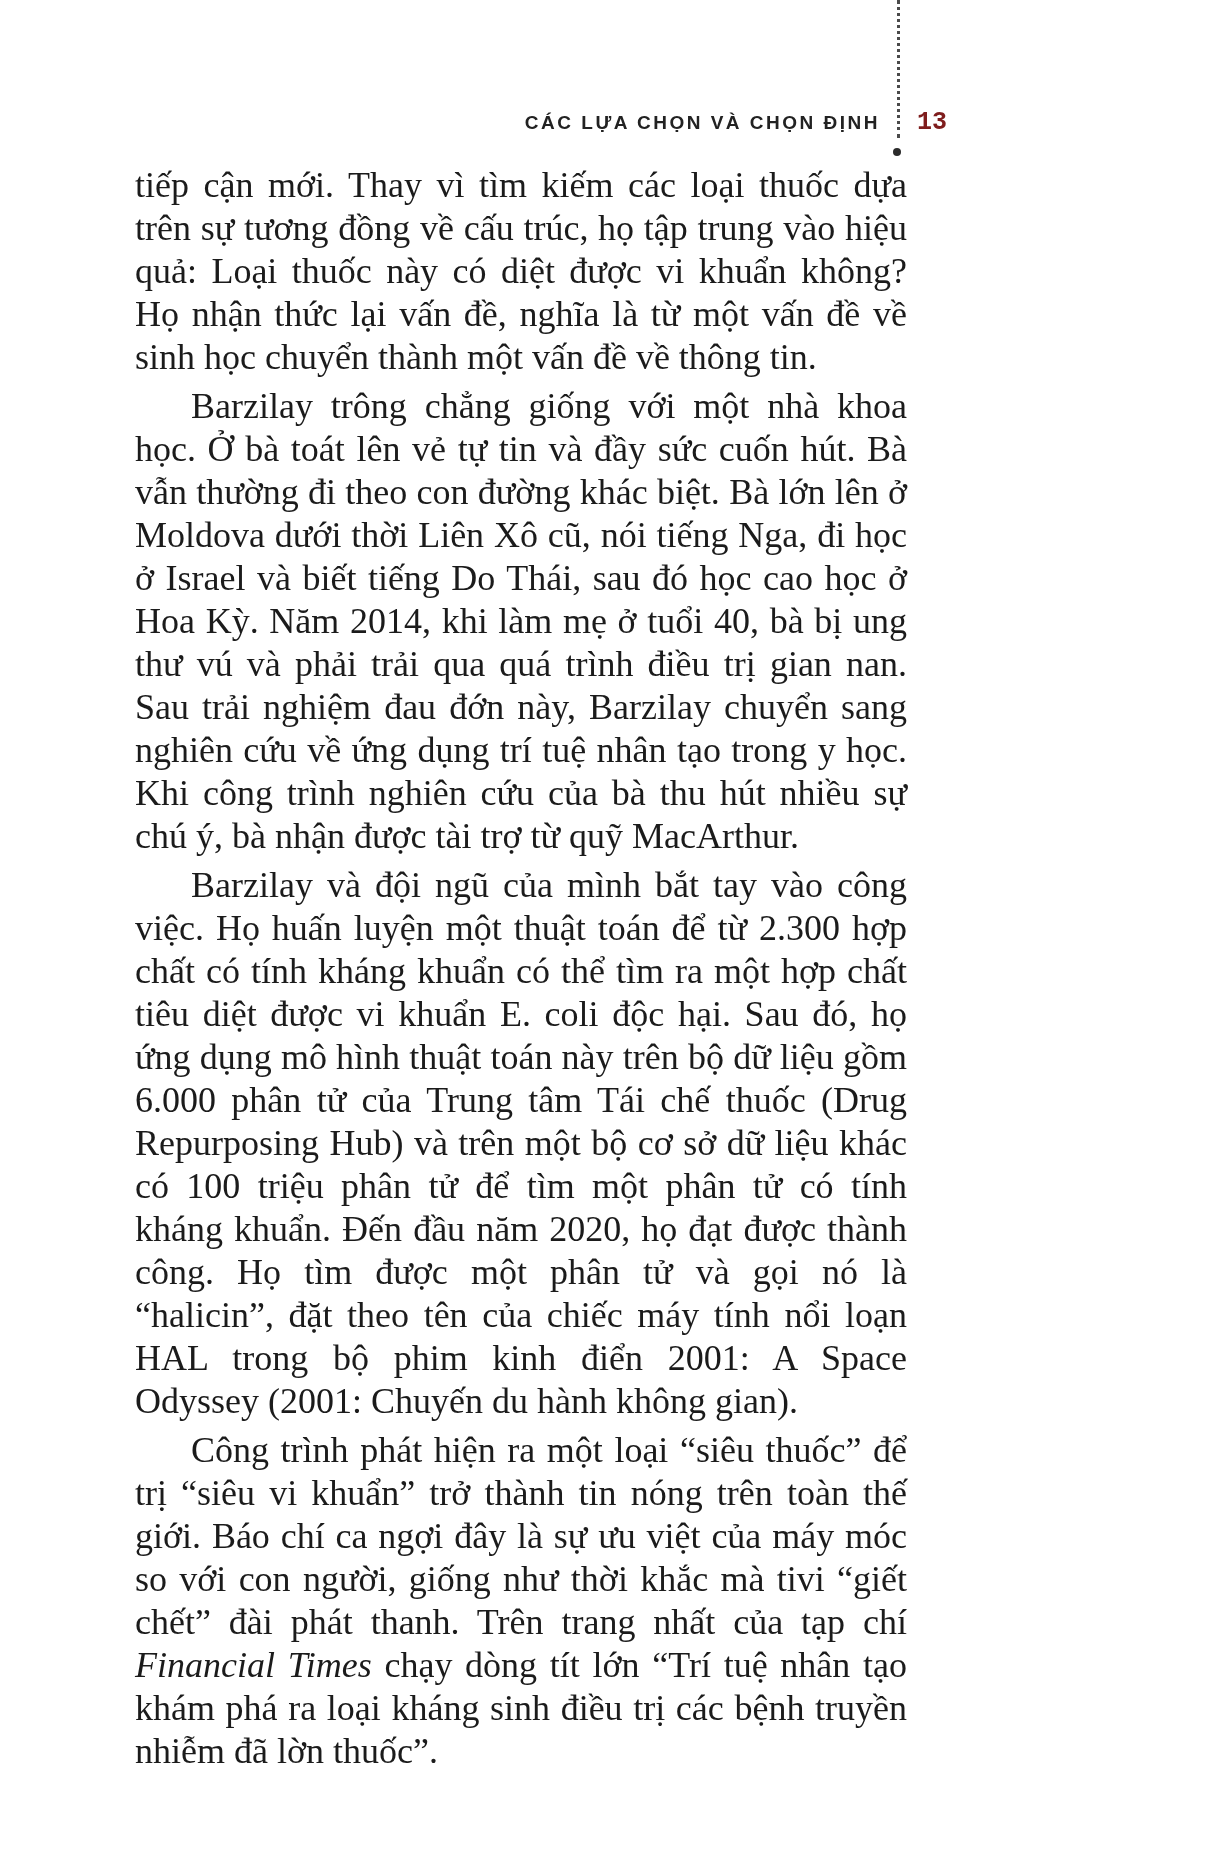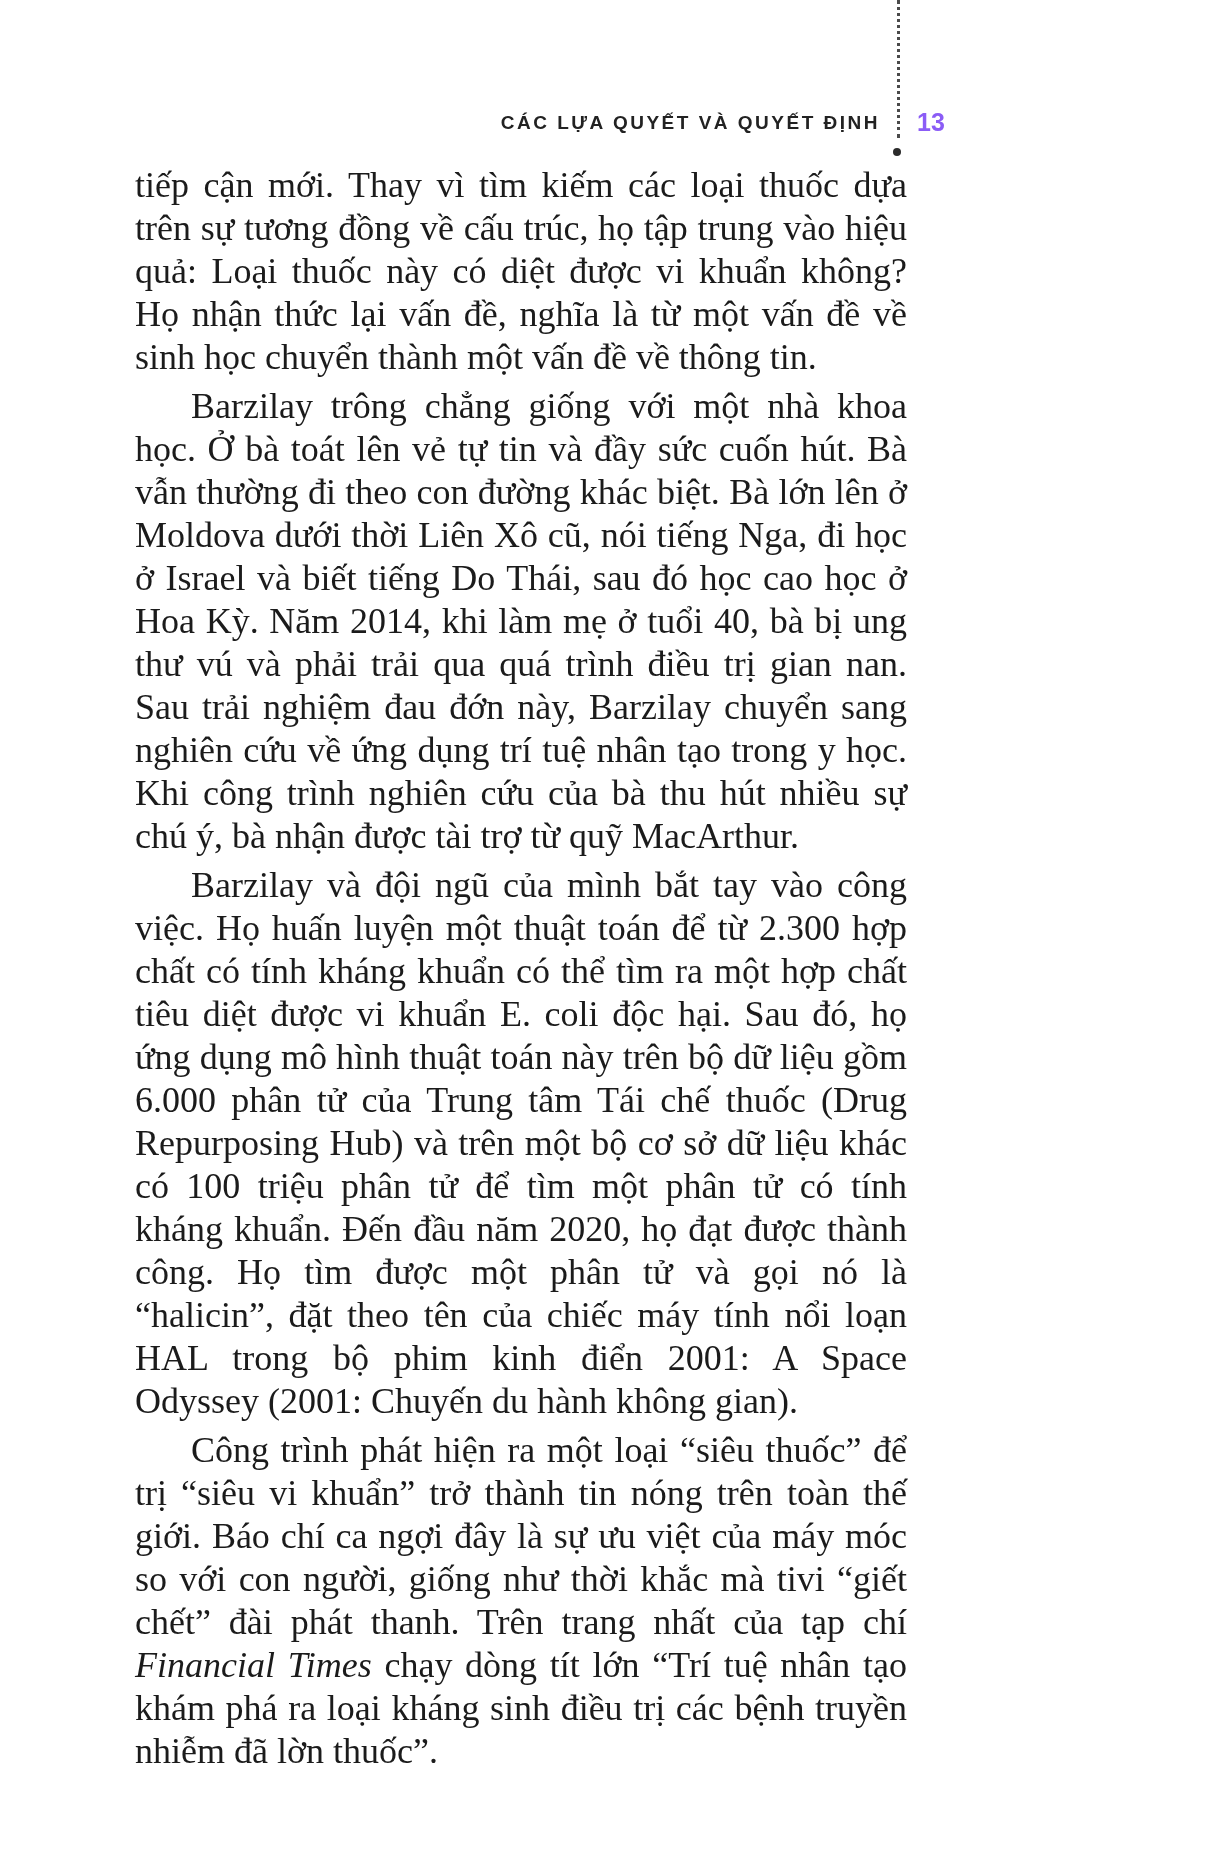--- a/index.html
+++ b/index.html
@@ -42,24 +42,24 @@
     font-weight: 700;
     font-size: 19px;
     letter-spacing: 2.5px;
     color: #222222;
     white-space: nowrap;
   }
   .page-number {
     position: absolute;
     top: 108px;
     left: 917px;
-    font-family: Liberation Sans, sans-serif;
+    font-family: Liberation Mono, monospace;
     font-weight: 700;
     font-size: 25px;
-    color: #8b5cf6;
+    color: #7f1d1d;
   }
   .body-text {
     position: absolute;
     left: 135px;
     top: 164px;
     width: 772px;
     font-size: 36px;
     line-height: 43px;
     text-align: justify;
   }
@@ -73,21 +73,21 @@
   .body-text em {
     font-style: italic;
   }
 </style>
 </head>
 <body>
 
 <div class="page">
   <div class="dotted-rule"></div>
   <div class="header-dot"></div>
-  <div class="running-title">CÁC LỰA QUYẾT VÀ QUYẾT ĐỊNH</div>
+  <div class="running-title">CÁC LỰA CHỌN VÀ CHỌN ĐỊNH</div>
   <div class="page-number">13</div>
   <div class="body-text">
       <p><span>tiếp cận mới. Thay vì tìm kiếm các loại thuốc dựa trên sự tương đồng về cấu trúc, họ tập trung vào hiệu quả: Loại thuốc này có diệt được vi khuẩn không? Họ nhận thức lại vấn đề, nghĩa là từ một vấn đề về sinh học chuyển thành một vấn đề về thông tin.</span></p>
       <p class="indent"><span>Barzilay trông chẳng giống với một nhà khoa học. Ở bà toát lên vẻ tự tin và đầy sức cuốn hút. Bà vẫn thường đi theo con đường khác biệt. Bà lớn lên ở Moldova dưới thời Liên Xô cũ, nói tiếng Nga, đi học ở Israel và biết tiếng Do Thái, sau đó học cao học ở Hoa Kỳ. Năm 2014, khi làm mẹ ở tuổi 40, bà bị ung thư vú và phải trải qua quá trình điều trị gian nan. Sau trải nghiệm đau đớn này, Barzilay chuyển sang nghiên cứu về ứng dụng trí tuệ nhân tạo trong y học. Khi công trình nghiên cứu của bà thu hút nhiều sự chú ý, bà nhận được tài trợ từ quỹ MacArthur.</span></p>
       <p class="indent"><span>Barzilay và đội ngũ của mình bắt tay vào công việc. Họ huấn luyện một thuật toán để từ 2.300 hợp chất có tính kháng khuẩn có thể tìm ra một hợp chất tiêu diệt được vi khuẩn E. coli độc hại. Sau đó, họ ứng dụng mô hình thuật toán này trên bộ dữ liệu gồm 6.000 phân tử của Trung tâm Tái chế thuốc (Drug Repurposing Hub) và trên một bộ cơ sở dữ liệu khác có 100 triệu phân tử để tìm một phân tử có tính kháng khuẩn. Đến đầu năm 2020, họ đạt được thành công. Họ tìm được một phân tử và gọi nó là “halicin”, đặt theo tên của chiếc máy tính nổi loạn HAL trong bộ phim kinh điển 2001: A Space Odyssey (2001: Chuyến du hành không gian).</span></p>
       <p class="indent"><span>Công trình phát hiện ra một loại “siêu thuốc” để trị “siêu vi khuẩn” trở thành tin nóng trên toàn thế giới. Báo chí ca ngợi đây là sự ưu việt của máy móc so với con người, giống như thời khắc mà tivi “giết chết” đài phát thanh. Trên trang nhất của tạp chí </span><em>Financial Times</em><span> chạy dòng tít lớn “Trí tuệ nhân tạo khám phá ra loại kháng sinh điều trị các bệnh truyền nhiễm đã lờn thuốc”.</span></p>
     </div>
 </div>
 
 </body></html>

